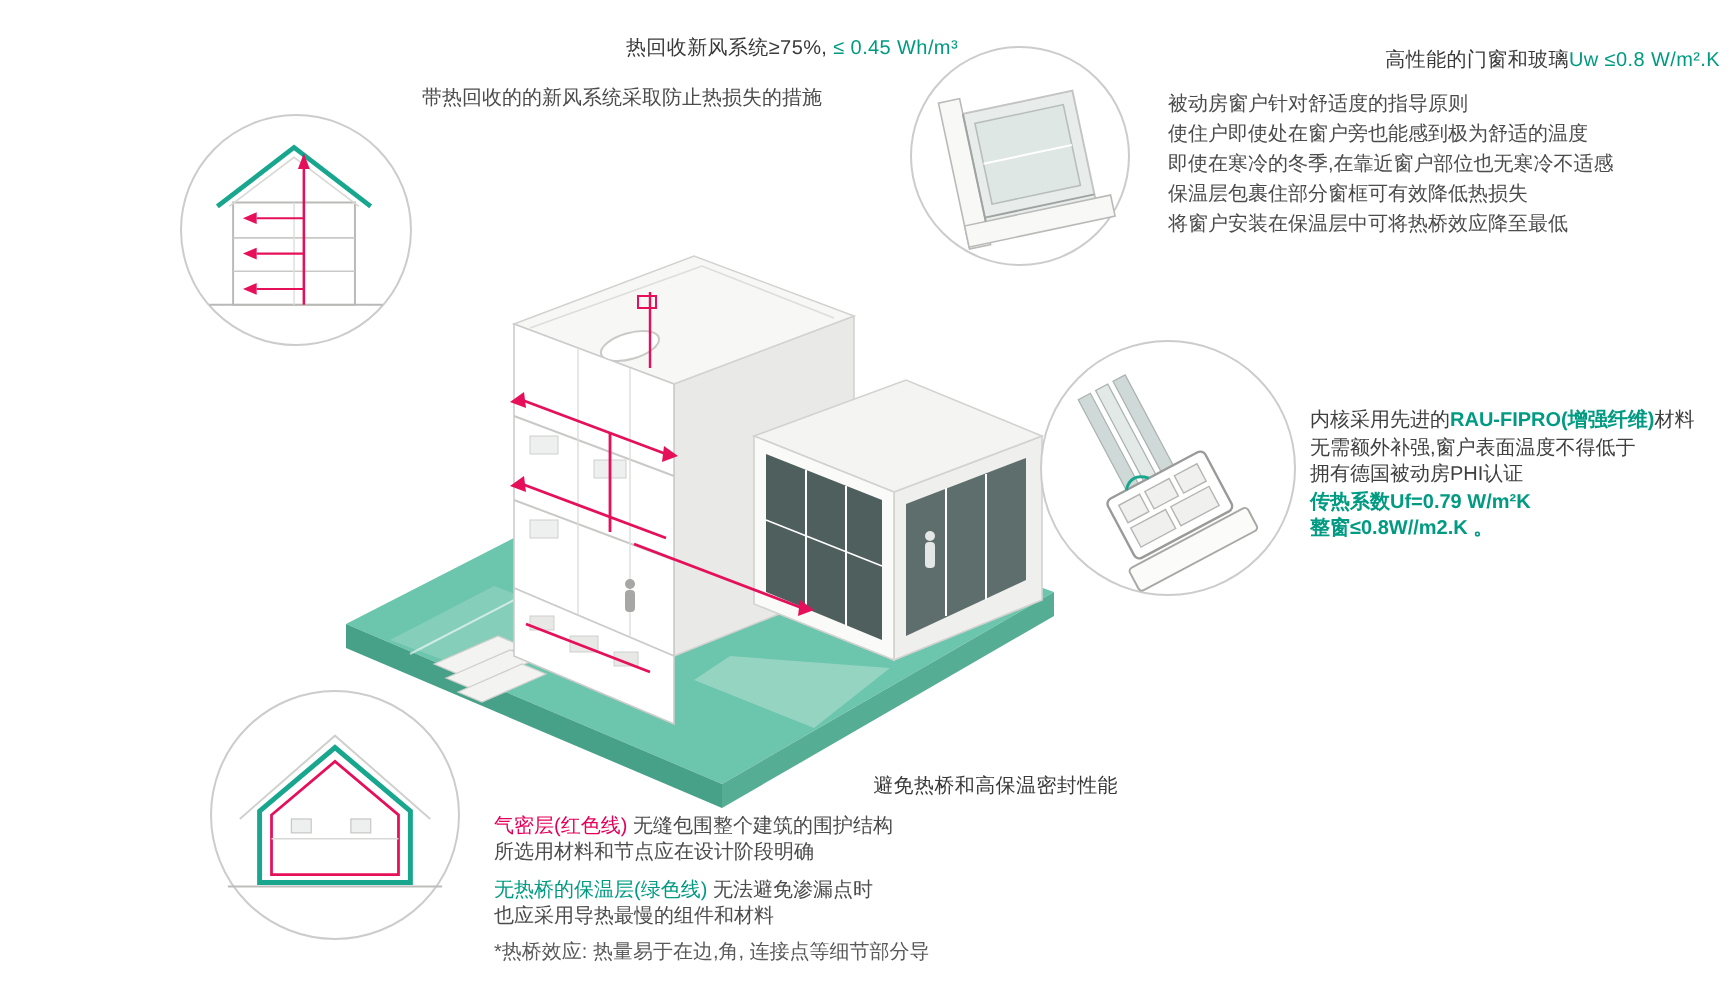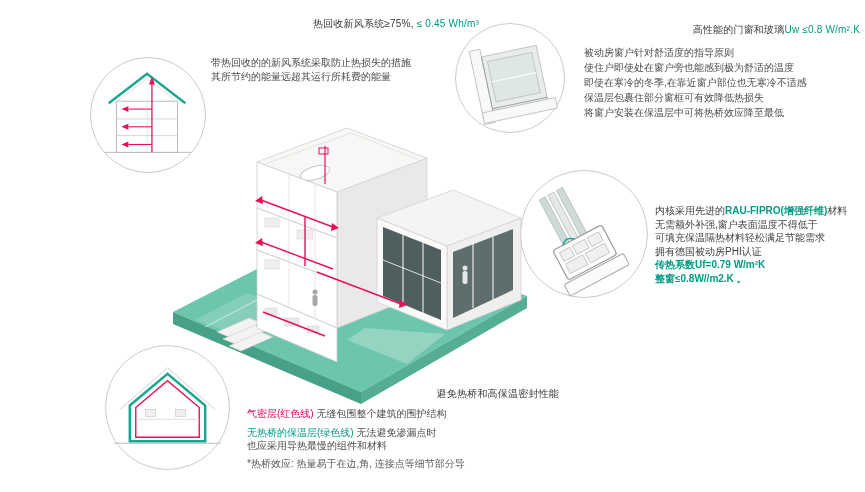--- a/index.html
+++ b/index.html
@@ -10,21 +10,21 @@
   .abs{position:absolute;}
   .sec-title{font-size:10px;font-weight:normal;color:#3a3a3a;letter-spacing:0.2px;text-align:right;}
   .green{color:#009b82;}
   .red{color:#e4005a;}
   .body-txt{font-size:10px;color:#4c4c4c;}
   .callout{
     position:absolute;border:1px solid #cccccc;border-radius:50%;
     background:#ffffff;box-sizing:border-box;z-index:5;display:flex;align-items:center;justify-content:center;
   }
   .vent-text{left:211px;top:17px;width:268px;}
-  .vent-body{margin-top:25px;line-height:14px;}
+  .vent-body{margin-top:12px;line-height:14px;}
   .win-text{left:584px;top:23px;width:276px;}
   .win-body{margin-top:8px;line-height:15px;}
   .profile-text{left:655px;top:204px;width:208px;font-size:10px;line-height:13.5px;color:#3f3f3f;}
   .profile-text .green{font-weight:bold;}
   .thermal-text{left:247px;top:387px;width:312px;font-size:10px;line-height:13px;color:#4c4c4c;}
   .thermal-text .sec-title{margin-bottom:7px;}
   .lead{font-weight:400;}
   .note{font-size:10px;color:#5a5a5a;margin-top:5px;}
   .gap{height:6px;}
   svg{display:block;}
@@ -175,21 +175,20 @@
       <rect x="70" y="64" width="10" height="7" fill="#eef0ef" stroke="#c6c6c4" stroke-width="0.6"></rect>
     </svg>
   </div>
 
   <div class="abs vent-text">
     <div class="sec-title">
       <span>热回收新风系统≥75%, </span><span class="green">≤ 0.45 Wh/m³</span>
     </div>
     <div class="body-txt vent-body">
       <div>带热回收的的新风系统采取防止热损失的措施</div>
-      <div>其所节约的能量远超其运行所耗费的能量</div>
     </div>
   </div>
 
   <div class="abs win-text">
     <div class="sec-title">
       <span>高性能的门窗和玻璃</span><span class="green">Uw ≤0.8 W/m².K</span>
     </div>
     <div class="body-txt win-body">
       <div>被动房窗户针对舒适度的指导原则</div>
       <div>使住户即使处在窗户旁也能感到极为舒适的温度</div>
@@ -197,31 +196,31 @@
       <div>保温层包裹住部分窗框可有效降低热损失</div>
       <div>将窗户安装在保温层中可将热桥效应降至最低</div>
     </div>
   </div>
 
   <div class="abs profile-text">
     <div>
       <span>内核采用先进的</span><span class="green">RAU-FIPRO(增强纤维)</span><span>材料</span>
     </div>
     <div>无需额外补强,窗户表面温度不得低于</div>
-    <div>可填充保温隔热材料轻松满足节能需求</div>
     <div>拥有德国被动房PHI认证</div>
     <div class="green">传热系数Uf=0.79 W/m²K</div>
     <div class="green">整窗≤0.8W//m2.K 。</div>
   </div>
 
   <div class="abs thermal-text">
     <div class="sec-title">避免热桥和高保温密封性能</div>
     <div>
       <span class="red lead">气密层(红色线)</span><span> 无缝包围整个建筑的围护结构</span>
     </div>
+    <div>所选用材料和节点应在设计阶段明确</div>
     <div class="gap"></div>
     <div>
       <span class="green lead">无热桥的保温层(绿色线)</span><span> 无法避免渗漏点时</span>
     </div>
     <div>也应采用导热最慢的组件和材料</div>
     <div class="note">*热桥效应: 热量易于在边,角, 连接点等细节部分导</div>
   </div>
 
 </div>
 

